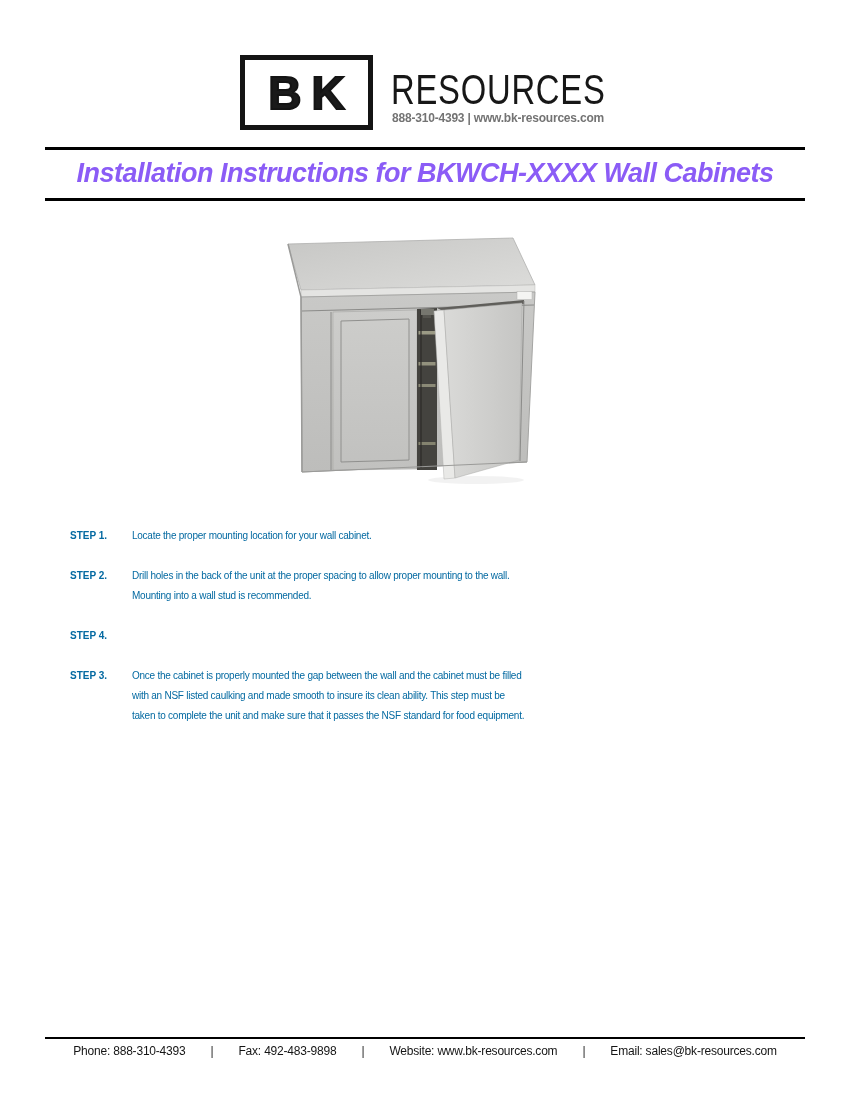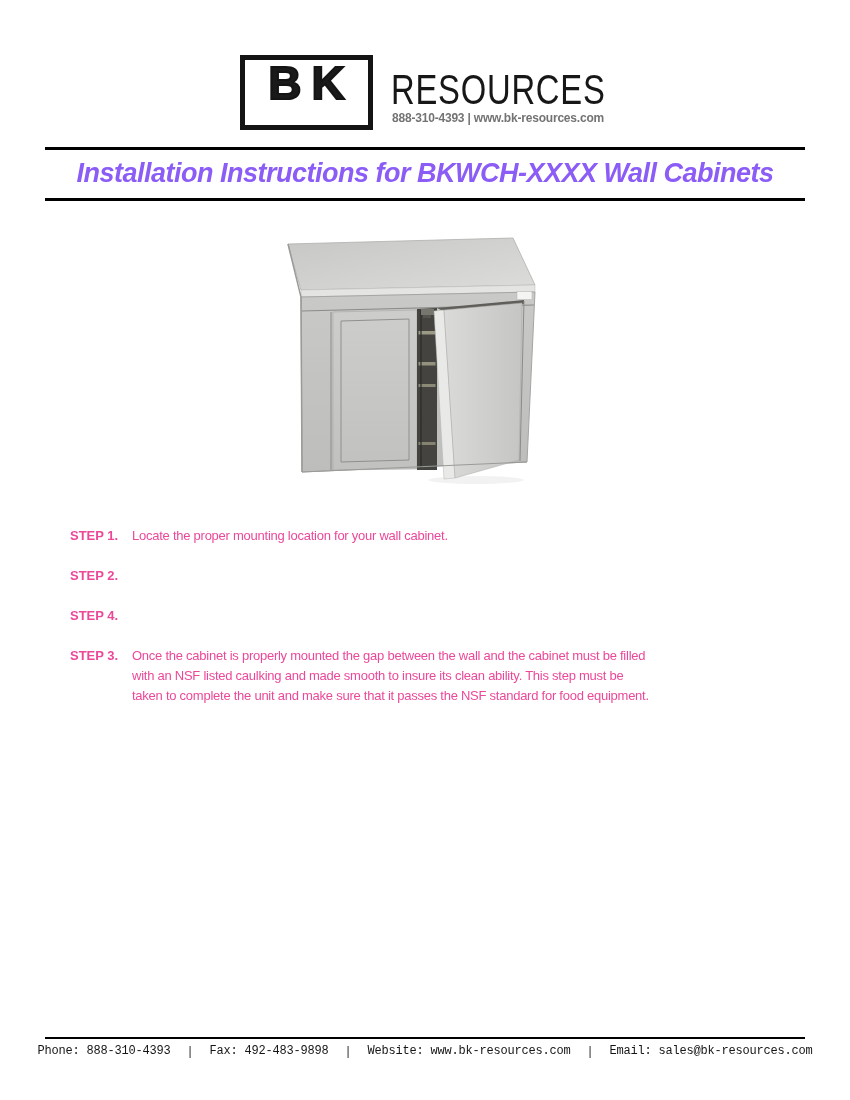--- a/index.html
+++ b/index.html
@@ -10,21 +10,21 @@
     width:850px;height:1100px;background:var(--page-bg);
     font-family:"Liberation Sans",sans-serif;color:var(--ink);
     position:relative;overflow:hidden;
   }
   .page{position:absolute;inset:0;}
 
   
   .logo-box{
     position:absolute;left:240px;top:55px;width:133px;height:75px;
     border:5px solid #141414;box-sizing:border-box;
-    display:flex;align-items:flex-start;justify-content:center;
+    display:flex;align-items:center;justify-content:center;
   }
   .logo-bk{
     font-size:46px;font-weight:bold;letter-spacing:10px;margin-right:-10px;
     -webkit-text-stroke:2px #141414;line-height:1;
   }
   .brand{
     position:absolute;left:391px;top:69px;font-size:42px;line-height:1;
     font-weight:400;letter-spacing:1px;color:#171717;
     transform:scaleX(0.78);transform-origin:0 0;white-space:nowrap;
   }
@@ -42,31 +42,31 @@
     position:absolute;top:158px;left:0;width:850px;text-align:center;
     font-size:27px;font-weight:bold;font-style:italic;letter-spacing:-0.5px;
     color:#8b5cf6;white-space:nowrap;
   }
 
   
   .figure{position:absolute;left:276px;top:234px;width:265px;height:250px;}
 
   
   .steps{position:absolute;left:70px;top:526px;width:716px;}
-  .step{display:flex;margin-bottom:20px;font-size:13px;line-height:20px;color:#ec4899;}
+  .step{display:flex;margin-bottom:20px;font-size:10px;line-height:20px;color:#0369a1;}
   .step-label{font-weight:bold;flex:0 0 62px;width:62px;}
   .step-text{white-space:pre-line;letter-spacing:-0.25px;}
 
   
   .footer-row{
     position:absolute;top:1044px;left:45px;width:760px;
     display:flex;justify-content:center;align-items:center;
     font-size:12px;color:#151515;letter-spacing:-0.2px;
   }
-  .footer-item{margin:0 7px;white-space:nowrap;font-family:Liberation Mono, monospace;}
+  .footer-item{margin:0 14px;white-space:nowrap;}
   .footer-sep{margin:0 11px;color:#2a2a2a;}
 </style>
 </head>
 <body>
 
 <div class="page">
 
   <div>
     <div class="logo-box">
       <span class="logo-bk">BK</span>
@@ -142,20 +142,22 @@
     </svg>
   </div>
 
   <div class="steps">
     <div class="step">
       <span class="step-label">STEP 1.</span>
       <span class="step-text">Locate the proper mounting location for your wall cabinet.</span>
     </div>
     <div class="step">
       <span class="step-label">STEP 2.</span>
+      <span class="step-text">Drill holes in the back of the unit at the proper spacing to allow proper mounting to the wall.
+Mounting into a wall stud is recommended.</span>
     </div>
     <div class="step">
       <span class="step-label">STEP 4.</span>
     </div>
     <div class="step">
       <span class="step-label">STEP 3.</span>
       <span class="step-text">Once the cabinet is properly mounted the gap between the wall and the cabinet must be filled
 with an NSF listed caulking and made smooth to insure its clean ability.  This step must be
 taken to complete the unit and make sure that it passes the NSF standard for food equipment.</span>
     </div>

